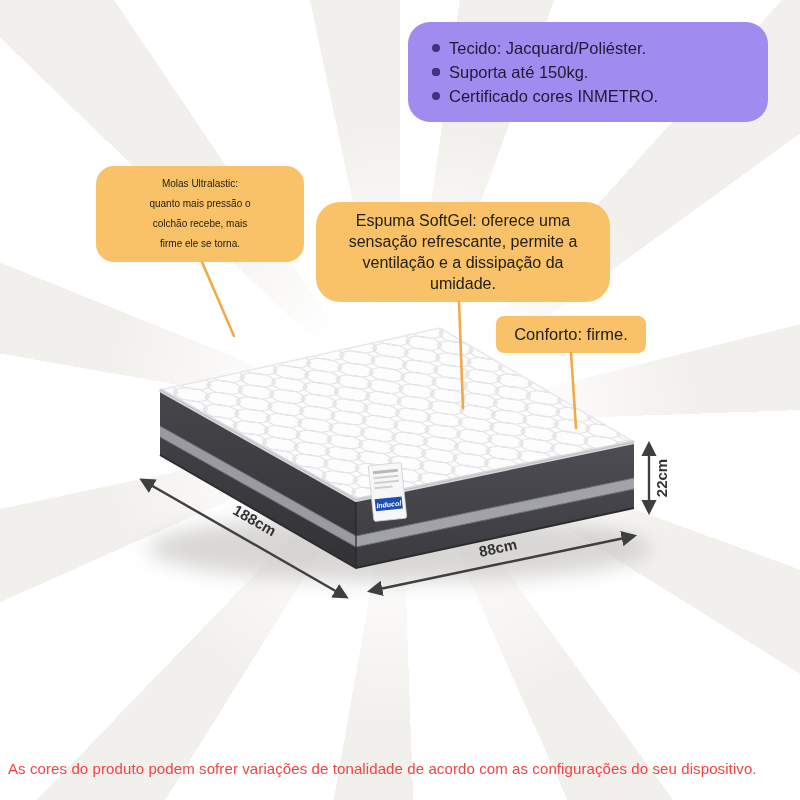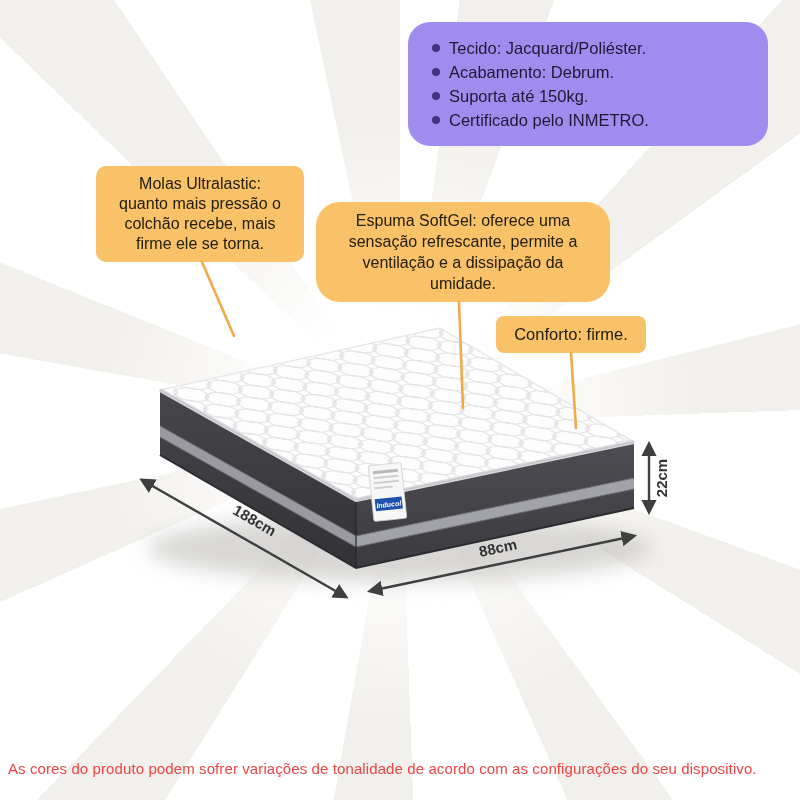--- a/index.html
+++ b/index.html
@@ -19,39 +19,39 @@
     padding:14px 22px; box-sizing:border-box;
   }
   .features ul { margin:0; padding:0; list-style:none; }
   .features li { position:relative; padding-left:19px; font-size:16.5px; line-height:24px; color:#201836; }
   .dot { position:absolute; left:2px; top:8px; width:8px; height:8px; border-radius:50%; background:var(--bullet,#43307e); }
   .callout {
     position:absolute; background:var(--orange-box,#f9c269); color:#24200f;
     text-align:center; white-space:pre-line; box-sizing:border-box;
     display:flex; align-items:center; justify-content:center;
   }
-  .callout-molas   { left:96px;  top:166px; width:208px; height:96px;  border-radius:10px; font-size:16px; line-height:20px; padding:6px 8px; }
+  .callout-molas   { left:96px;  top:166px; width:208px; height:96px;  border-radius:18px; font-size:10px; line-height:20px; padding:6px 8px; }
   .callout-espuma  { left:316px; top:202px; width:294px; height:100px; border-radius:24px; font-size:16px;   line-height:21px; padding:6px 8px; }
   .callout-conforto{ left:496px; top:316px; width:150px; height:37px;  border-radius:8px; font-size:16.5px; }
   .scene { position:absolute; left:0; top:0; width:800px; height:800px; }
   .disclaimer { position:absolute; left:8px; top:760px; width:788px; margin:0; font-size:15px; color:#ef4444; letter-spacing:0.1px; }
 </style>
 </head>
 <body>
 
 <div class="stage">
 
   <div class="burst"></div>
 
   <section class="features">
     <ul>
       <li><span class="dot"></span><span>Tecido: Jacquard/Poliéster.</span></li>
-      <li><span class="dot"></span><span>Acabamento: Debrum.</span></li>
+      <li><span class="dot"></span></li>
       <li><span class="dot"></span><span>Suporta até 150kg.</span></li>
-      <li><span class="dot"></span><span>Certificado pelo INMETRO.</span></li>
+      <li><span class="dot"></span><span>Certificado cores INMETRO.</span></li>
     </ul>
   </section>
 
   <div class="callout callout-molas">
     <span>Molas Ultralastic:
 quanto mais pressão o
 colchão recebe, mais
 firme ele se torna.</span>
   </div>
   <div class="callout callout-espuma">

